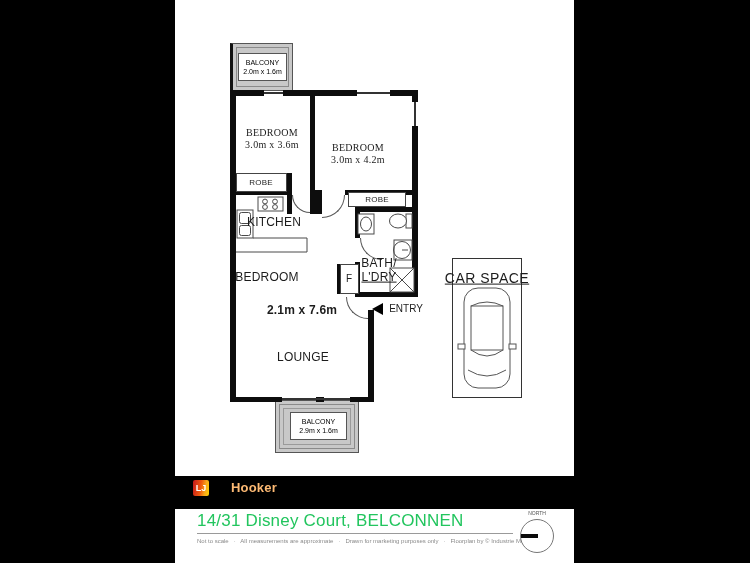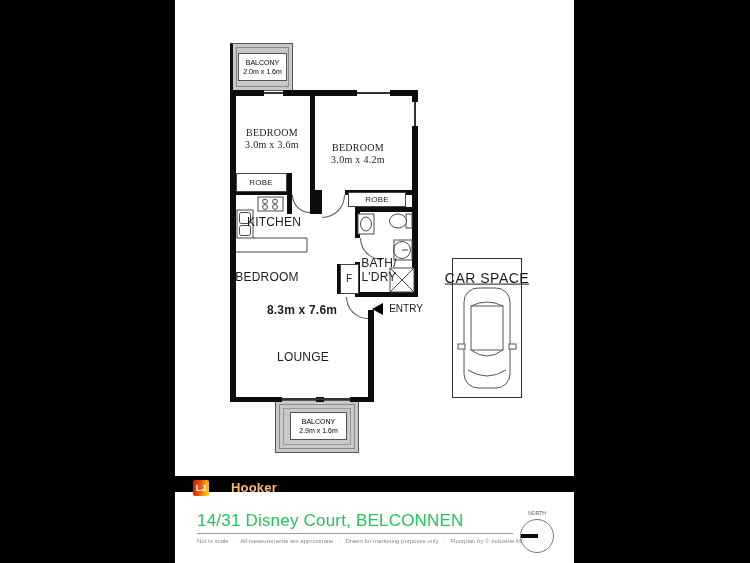--- a/index.html
+++ b/index.html
@@ -16,21 +16,21 @@
   .box{position:absolute;background:#fff;border:1px solid #444;box-sizing:border-box;}
   .balcony{position:absolute;background:var(--balcony,#c8c8c8);border:1px solid #555;box-sizing:border-box;}
   .balcony .inner{position:absolute;inset:3px;border:1px solid #8a8a8a;}
   .balcony .inner2{position:absolute;inset:7px;border:1px solid #9a9a9a;}
   .arc{position:absolute;box-sizing:border-box;}
   .arc.bl{border-left:1px solid #555;border-bottom:1px solid #555;border-bottom-left-radius:100%;}
   .arc.br{border-right:1px solid #555;border-bottom:1px solid #555;border-bottom-right-radius:100%;}
   .lblbox{position:absolute;background:#fff;border:1px solid #555;box-sizing:border-box;
           display:flex;flex-direction:column;align-items:center;justify-content:center;}
   .lblbox span{display:block;line-height:1.35;}
-  #ljbar{position:absolute;left:175px;top:476px;width:399px;height:16px;background:var(--bar,#000);}
+  #ljbar{position:absolute;left:175px;top:476px;width:399px;height:33px;background:var(--bar,#000);}
   #ljsq{position:absolute;left:18px;top:4px;width:16px;height:16px;
         background:linear-gradient(100deg,var(--brand-from,#c4161c) 0%,#ef5a0e 48%,#f9a81a 74%,var(--brand-to,#ffd200) 100%);
         color:#fff;font-weight:bold;font-size:9px;display:flex;align-items:center;justify-content:center;
         border-radius:2px;}
   #ljname{position:absolute;left:40px;top:4px;color:#fdba74;font-weight:bold;font-size:13px;letter-spacing:.2px;margin-left:16px;}
   #address{position:absolute;left:197px;top:511px;font-size:17px;color:#22c55e;letter-spacing:.2px;}
   #rule{position:absolute;left:197px;top:533px;width:316px;height:1px;background:#9a9a9a;}
   #disclaimer{position:absolute;left:197px;top:538px;font-size:6px;color:#8a8a8a;white-space:pre;}
   #compass-circle{position:absolute;left:520px;top:519px;width:34px;height:34px;border:1px solid #777;
         border-radius:50%;background:#fff;box-sizing:border-box;}
@@ -152,26 +152,26 @@
   <div class="lbl roomname" style="left:358px;top:154px;">
     <span style="display:block;">BEDROOM</span>
     <span style="display:block;">3.0m x 4.2m</span>
   </div>
   <div class="lbl small" style="left:261px;top:182.5px;font-size:8px;">ROBE</div>
   <div class="lbl small" style="left:377px;top:199.5px;font-size:8px;">ROBE</div>
   <div class="lbl small" style="left:274px;top:222px;">KITCHEN</div>
   <div class="lbl small" style="left:267px;top:277px;">BEDROOM</div>
   <div class="lbl small" style="left:379px;top:270px;">
     <span style="display:block;">BATH/</span>
-    <span style="display:block;">L'DRY</span>
+    <span style="display:block;text-decoration:underline;">L'DRY</span>
   </div>
   <div class="lbl" style="left:349px;top:279px;font-size:10px;">F</div>
   <div class="entry-arrow"></div>
   <div class="lbl" style="left:406px;top:309px;font-size:10px;">ENTRY</div>
-  <div class="lbl small" style="left:302px;top:310px;font-weight:600;">8.3m x 7.6m</div>
+  <div class="lbl small" style="left:302px;top:310px;font-weight:600;">2.1m x 7.6m</div>
   <div class="lbl small" style="left:303px;top:357px;">LOUNGE</div>
 
   <div id="ljbar">
     <div id="ljsq">LJ</div>
     <div id="ljname">Hooker</div>
   </div>
   <div id="address">14/31 Disney Court, BELCONNEN</div>
   <div id="rule"></div>
   <div id="disclaimer">Not to scale   ·   All measurements are approximate   ·   Drawn for marketing purposes only   ·   Floorplan by © Industrie Media</div>
 

